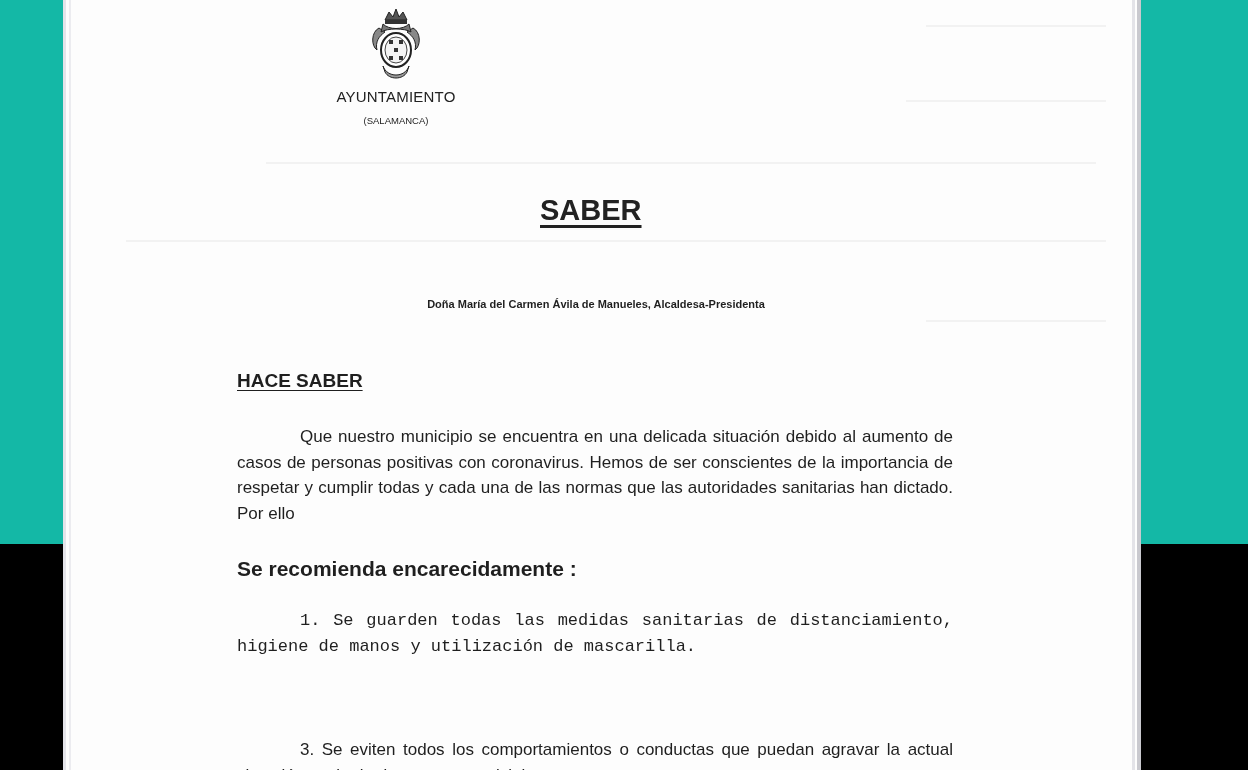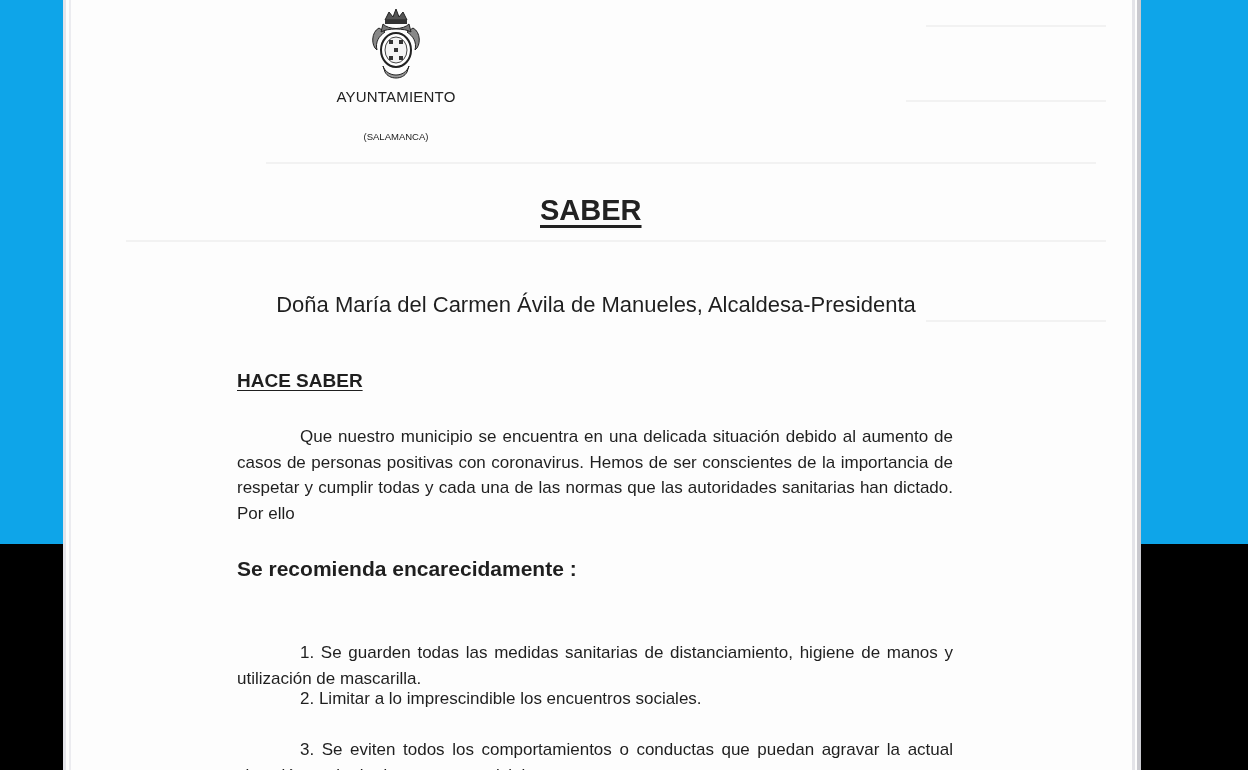--- a/index.html
+++ b/index.html
@@ -3,21 +3,21 @@
   <meta charset="utf-8">
   <style>
     * { margin: 0; padding: 0; box-sizing: border-box; }
     html, body {
       width: 1248px; height: 770px; overflow: hidden;
       background: #000000;
     }
     .frame {
       position: relative;
       width: 1248px; height: 544px;
-      background: #0ea5e9;
+      background: #14b8a6;
     }
     .page {
       position: absolute;
       left: 63px; top: 0;
       width: 1078px; height: 770px;
       background: #fdfdfd;
       border-left: 3px solid #e4e4ea;
       border-right: 4px solid #c9c9cf;
       overflow: hidden;
     }
@@ -36,59 +36,59 @@
 
     .letterhead {
       position: absolute; left: 190px; top: 6px; width: 280px;
       text-align: center;
       font-family: "Liberation Sans", sans-serif;
       color: #222;
     }
     .crest { display: block; margin: 0 auto; width: 62px; height: 80px; }
     .lh-name { font-size: 15px; margin-top: 2px; letter-spacing: 0.2px; }
     .lh-address { font-size: 13.5px; margin-top: 3px; }
-    .lh-province { font-size: 9.5px; margin-top: 26px; }
+    .lh-province { font-size: 9.5px; margin-top: 10px; }
 
     .title {
       position: absolute; left: 474px; top: 194px;
       font-family: "Liberation Sans", sans-serif;
       font-weight: bold; font-size: 29px;
       color: #222; text-decoration: underline;
       text-decoration-thickness: 3px; text-underline-offset: 5px;
     }
 
     .body-text {
       font-family: "Liberation Sans", sans-serif;
       color: #1f1f1f;
       position: absolute;
     }
     .authority {
       left: 150px; top: 290px; width: 760px;
-      text-align: center; font-weight: normal; font-size: 22px; line-height: 29px;
+      text-align: center; font-weight: bold; font-size: 11px; line-height: 29px;
     }
     .hace-saber {
       left: 171px; top: 370px;
       font-weight: bold; font-size: 19px; text-decoration: underline;
       text-underline-offset: 3px;
     }
     .paragraph {
       left: 171px; top: 424px; width: 716px;
       font-size: 17px; line-height: 25.5px; text-align: justify;
       text-indent: 63px;
     }
     .recommend {
       left: 171px; top: 557px;
       font-weight: bold; font-size: 21px;
     }
     .item {
       left: 171px; width: 716px;
       font-size: 17px; line-height: 25.5px; text-align: justify;
       text-indent: 63px;
     }
-    .item-1 { top: 640px; }
+    .item-1 { top: 608px; font-family: Liberation Mono, monospace; }
     .item-2 { top: 686px; }
     .item-3 { top: 737px; }
   </style>
 </head>
 <body>
 
 <div class="frame">
   <div class="page">
 
     <div class="bleed" style="left:860px; top:25px; width:180px;"></div>
@@ -127,17 +127,16 @@
       <div>Doña María del Carmen Ávila de Manueles, Alcaldesa-Presidenta</div>
     </div>
 
     <div class="body-text hace-saber">HACE SABER</div>
 
     <p class="body-text paragraph">Que nuestro municipio se encuentra en una delicada situación debido al aumento de casos de personas positivas con coronavirus. Hemos de ser conscientes de la importancia de respetar y cumplir todas y  cada una de las normas que las autoridades sanitarias han dictado. Por ello</p>
 
     <div class="body-text recommend">Se recomienda encarecidamente :</div>
 
     <p class="body-text item item-1">1. Se guarden todas las medidas sanitarias de distanciamiento, higiene de manos y utilización de mascarilla.</p>
-    <p class="body-text item item-2">2.  Limitar a lo imprescindible los encuentros sociales.</p>
     <p class="body-text item item-3">3. Se eviten todos los comportamientos o conductas que puedan agravar la actual situación sanitaria de nuestro municipio.</p>
 
   </div>
 </div>
 
 </body></html>

